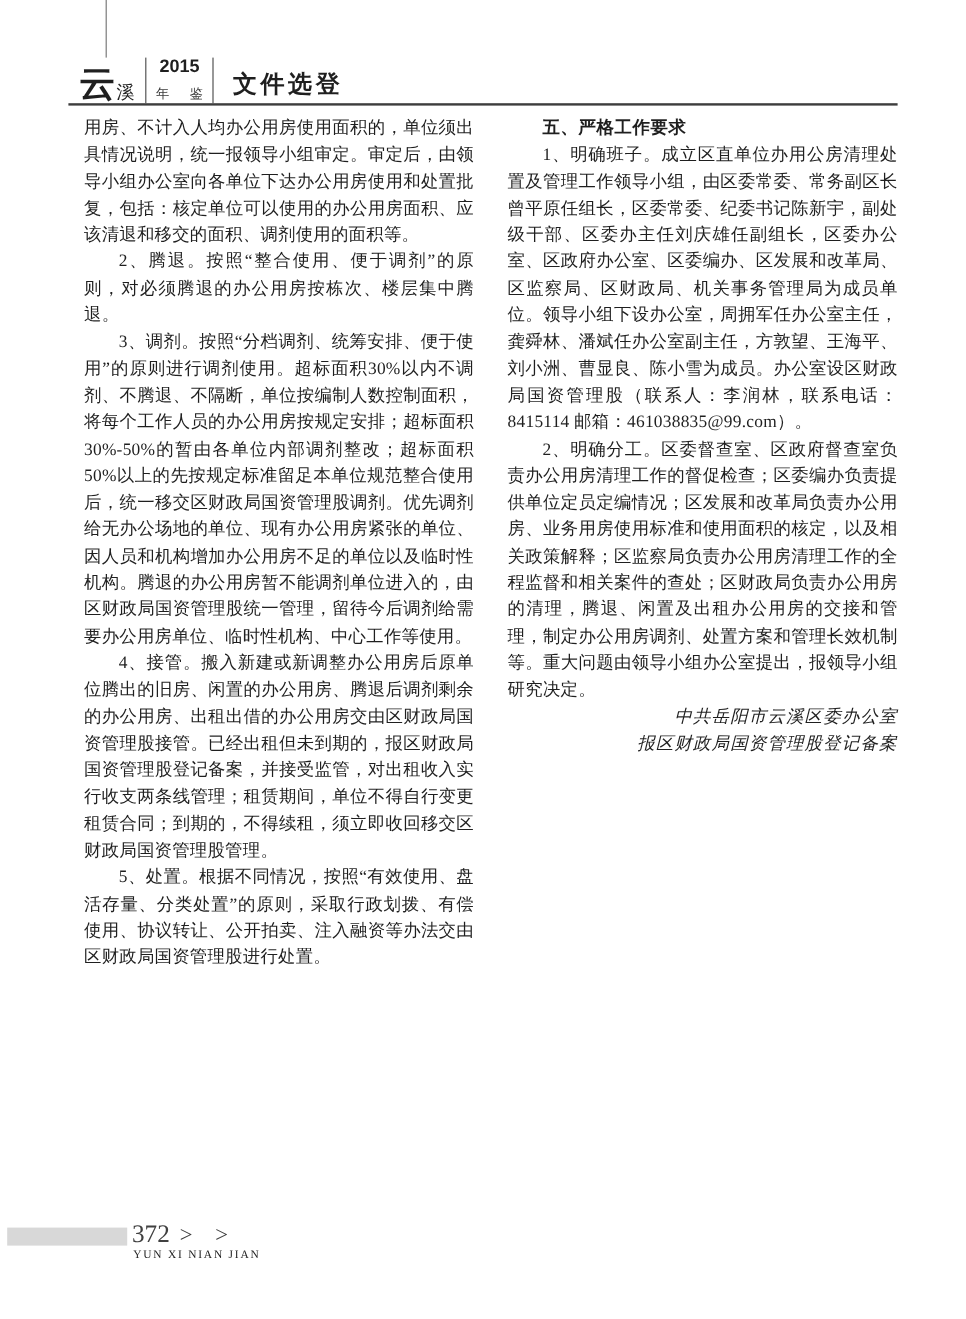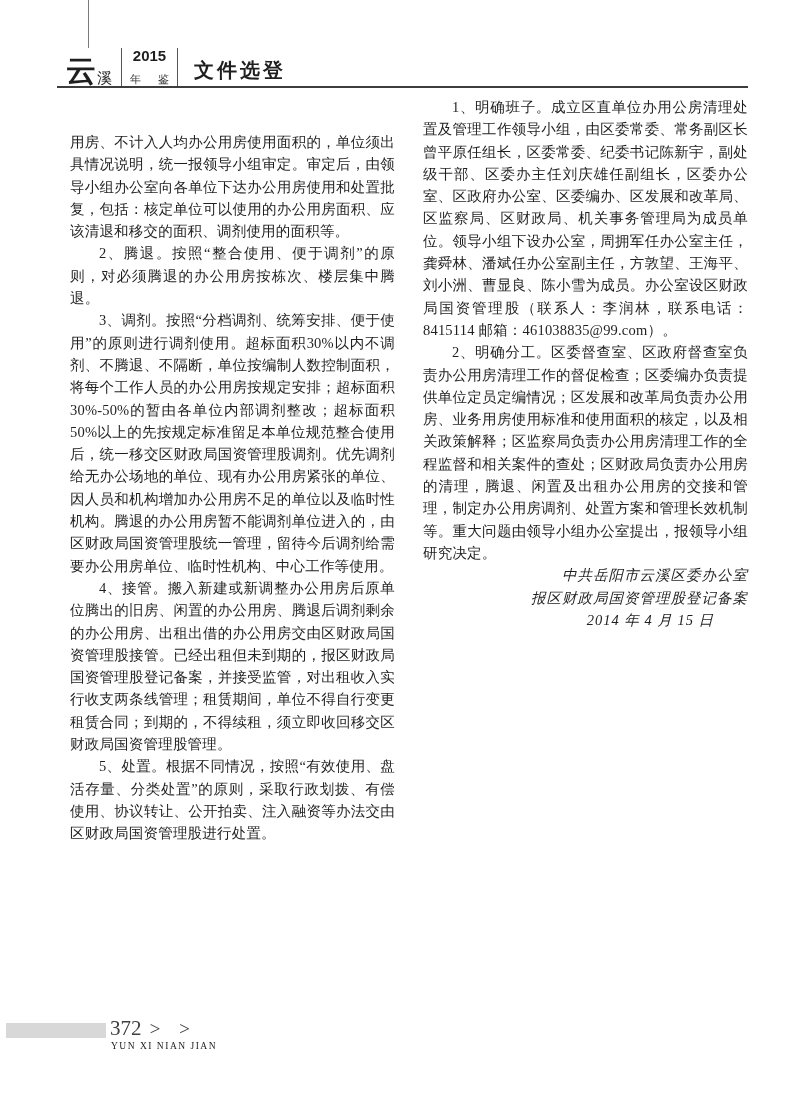--- a/index.html
+++ b/index.html
@@ -73,21 +73,21 @@
     gap: 28px;
   }
   .col {
     width: 325px;
     font-size: 14.5px;
     line-height: 22.3px;
     text-align: justify;
     letter-spacing: 0.2px;
   }
   .col p { text-indent: 2em; }
-  .col p.no-indent { text-indent: 0; margin-top: 35px; }
+  .col p.no-indent { text-indent: 0; }
   .col .sec-heading {
     font-weight: bold;
     text-indent: 2em;
     font-family: "Liberation Sans", "DejaVu Sans", sans-serif;
     font-size: 14.5px;
     letter-spacing: 0.5px;
   }
   .signature {
     text-align: right;
     font-style: italic;
@@ -147,26 +147,26 @@
 
   <div class="content">
     <div class="col">
       <p class="no-indent">用房、不计入人均办公用房使用面积的，单位须出具情况说明，统一报领导小组审定。审定后，由领导小组办公室向各单位下达办公用房使用和处置批复，包括：核定单位可以使用的办公用房面积、应该清退和移交的面积、调剂使用的面积等。</p>
       <p>2、腾退。按照“整合使用、便于调剂”的原则，对必须腾退的办公用房按栋次、楼层集中腾退。</p>
       <p>3、调剂。按照“分档调剂、统筹安排、便于使用”的原则进行调剂使用。超标面积30%以内不调剂、不腾退、不隔断，单位按编制人数控制面积，将每个工作人员的办公用房按规定安排；超标面积30%-50%的暂由各单位内部调剂整改；超标面积50%以上的先按规定标准留足本单位规范整合使用后，统一移交区财政局国资管理股调剂。优先调剂给无办公场地的单位、现有办公用房紧张的单位、因人员和机构增加办公用房不足的单位以及临时性机构。腾退的办公用房暂不能调剂单位进入的，由区财政局国资管理股统一管理，留待今后调剂给需要办公用房单位、临时性机构、中心工作等使用。</p>
       <p>4、接管。搬入新建或新调整办公用房后原单位腾出的旧房、闲置的办公用房、腾退后调剂剩余的办公用房、出租出借的办公用房交由区财政局国资管理股接管。已经出租但未到期的，报区财政局国资管理股登记备案，并接受监管，对出租收入实行收支两条线管理；租赁期间，单位不得自行变更租赁合同；到期的，不得续租，须立即收回移交区财政局国资管理股管理。</p>
       <p>5、处置。根据不同情况，按照“有效使用、盘活存量、分类处置”的原则，采取行政划拨、有偿使用、协议转让、公开拍卖、注入融资等办法交由区财政局国资管理股进行处置。</p>
     </div>
     <div class="col">
+      <div class="sec-heading">五、严格工作要求</div>
       <p>1、明确班子。成立区直单位办用公房清理处置及管理工作领导小组，由区委常委、常务副区长曾平原任组长，区委常委、纪委书记陈新宇，副处级干部、区委办主任刘庆雄任副组长，区委办公室、区政府办公室、区委编办、区发展和改革局、区监察局、区财政局、机关事务管理局为成员单位。领导小组下设办公室，周拥军任办公室主任，龚舜林、潘斌任办公室副主任，方敦望、王海平、刘小洲、曹显良、陈小雪为成员。办公室设区财政局国资管理股（联系人：李润林，联系电话：8415114 邮箱：461038835@99.com）。</p>
       <p>2、明确分工。区委督查室、区政府督查室负责办公用房清理工作的督促检查；区委编办负责提供单位定员定编情况；区发展和改革局负责办公用房、业务用房使用标准和使用面积的核定，以及相关政策解释；区监察局负责办公用房清理工作的全程监督和相关案件的查处；区财政局负责办公用房的清理，腾退、闲置及出租办公用房的交接和管理，制定办公用房调剂、处置方案和管理长效机制等。重大问题由领导小组办公室提出，报领导小组研究决定。</p>
       <div class="signature">
         <div>中共岳阳市云溪区委办公室</div>
         <div>报区财政局国资管理股登记备案</div>
-        <div class="date-line">2014 年 4 月 15 日</div>
       </div>
     </div>
   </div>
 
   <div class="footer">
     <div class="footer-bar"></div>
     <div class="footer-num">
       <span>372</span><span class="footer-chevrons">&gt; &gt;</span>
     </div>
     <div class="footer-roman">YUN XI NIAN JIAN</div>

